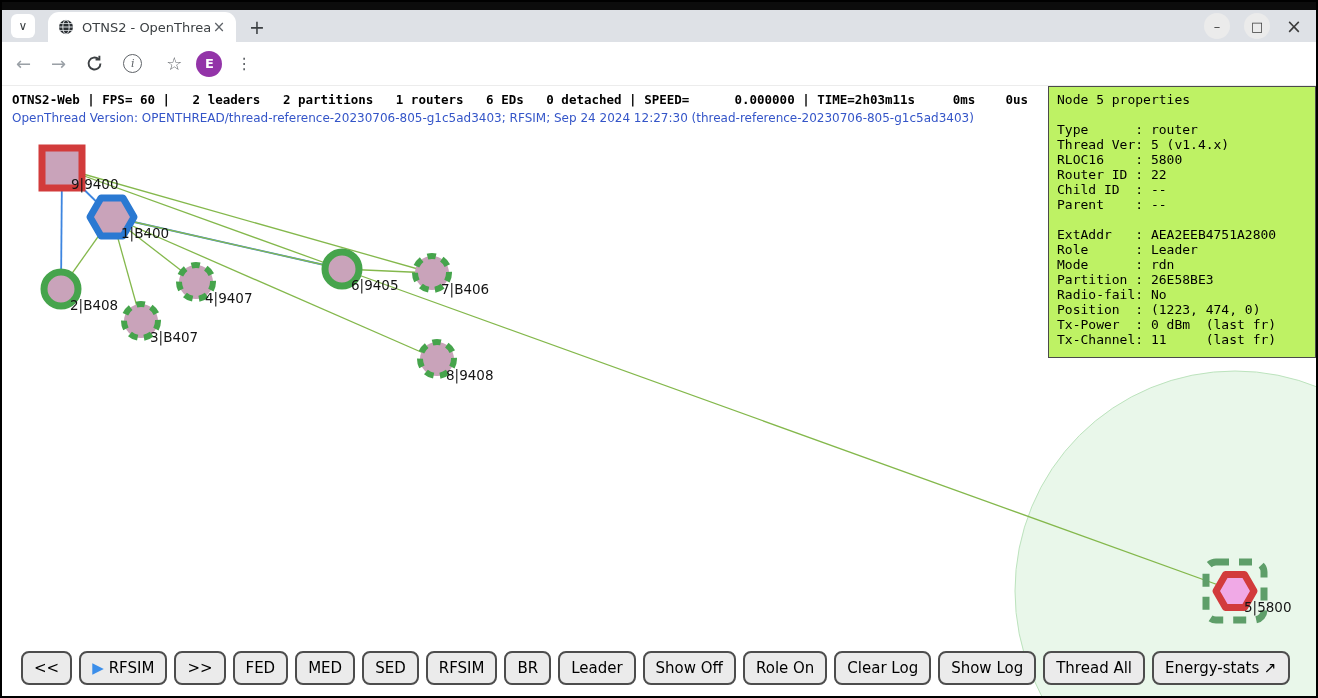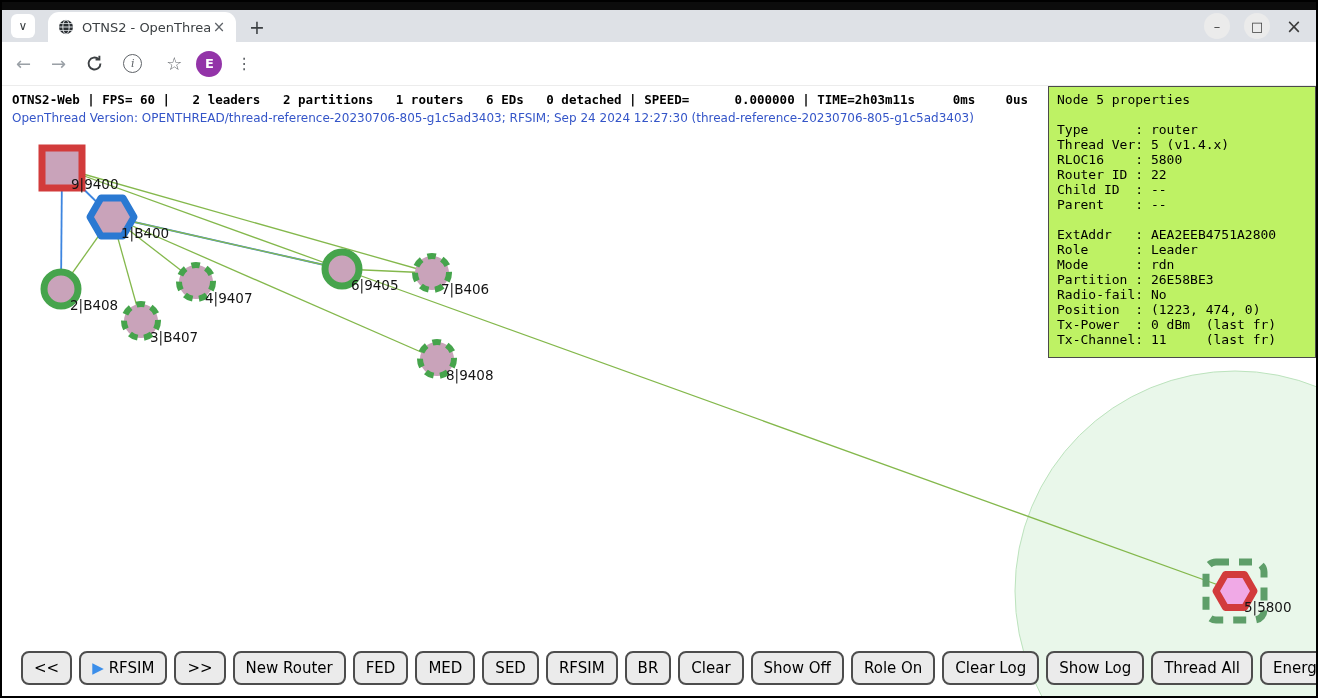--- a/index.html
+++ b/index.html
@@ -167,39 +167,36 @@
           <span>&lt;&lt;</span>
         </div>
         <div class="tb-btn">
           <span class="play">▶</span>
           <span>RFSIM</span>
         </div>
         <div class="tb-btn">
           <span>&gt;&gt;</span>
         </div>
         <div class="tb-btn">
-          <span>New Router</span>
-        </div>
-        <div class="tb-btn">
           <span>FED</span>
         </div>
         <div class="tb-btn">
           <span>MED</span>
         </div>
         <div class="tb-btn">
           <span>SED</span>
         </div>
         <div class="tb-btn">
           <span>RFSIM</span>
         </div>
         <div class="tb-btn">
           <span>BR</span>
         </div>
         <div class="tb-btn">
-          <span>Clear</span>
+          <span>Leader</span>
         </div>
         <div class="tb-btn">
           <span>Show Off</span>
         </div>
         <div class="tb-btn">
           <span>Role On</span>
         </div>
         <div class="tb-btn">
           <span>Clear Log</span>
         </div>

